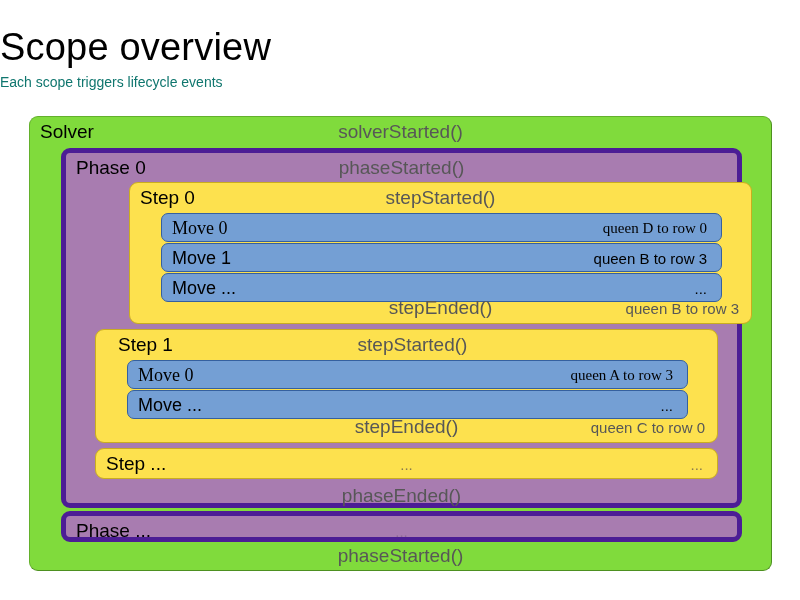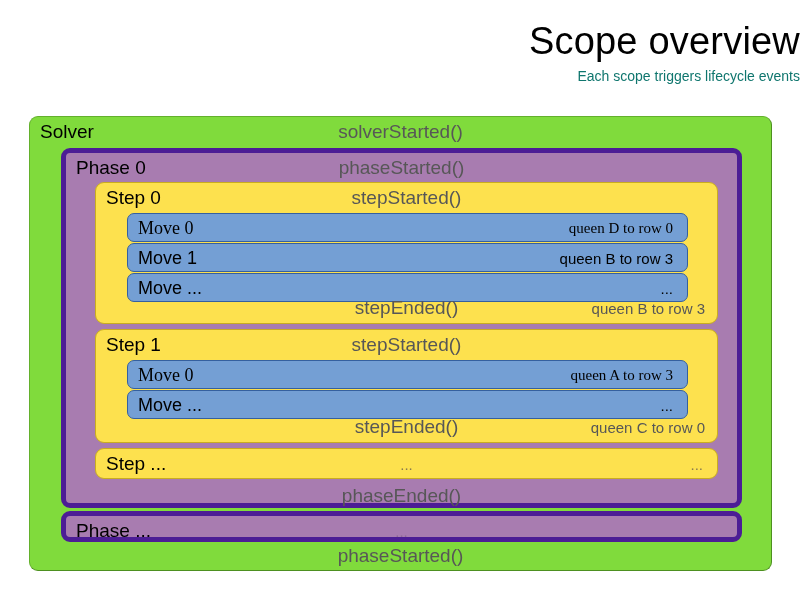--- a/index.html
+++ b/index.html
@@ -9,22 +9,22 @@
   body {
     width: 800px;
     height: 600px;
     background: #ffffff;
     font-family: "Liberation Sans", sans-serif;
     overflow: hidden;
   }
 
   
   .header {
-    text-align: right;
-    padding-top: 22px;
+    text-align: left;
+    padding-top: 28px;
   }
   .title {
     font-size: 38px;
     font-weight: 400;
     color: #000000;
     line-height: 1.0;
     letter-spacing: 0.2px;
   }
   .subtitle {
     font-size: 14px;
@@ -132,22 +132,22 @@
   }
 
   
   .step {
     position: absolute;
     left: 29px;
     width: 623px;
     background: #fde14e;
     border: 1px solid #c9ad1f;
   }
-  .step-0  { top: 29px;  height: 142px; }
-  .step-1  { top: 176px; height: 114px; }
+  .step-0  { top: 29px;  height: 142px; margin-left: 34px; }
+  .step-1  { top: 176px; height: 114px; padding-left: 12px; }
   .step-el { top: 295px; height: 31px;  }
 
   
   .move {
     position: absolute;
     left: 31px;
     width: 561px;
     height: 29px;
     background: #749fd4;
     border: 1px solid #35609f;

